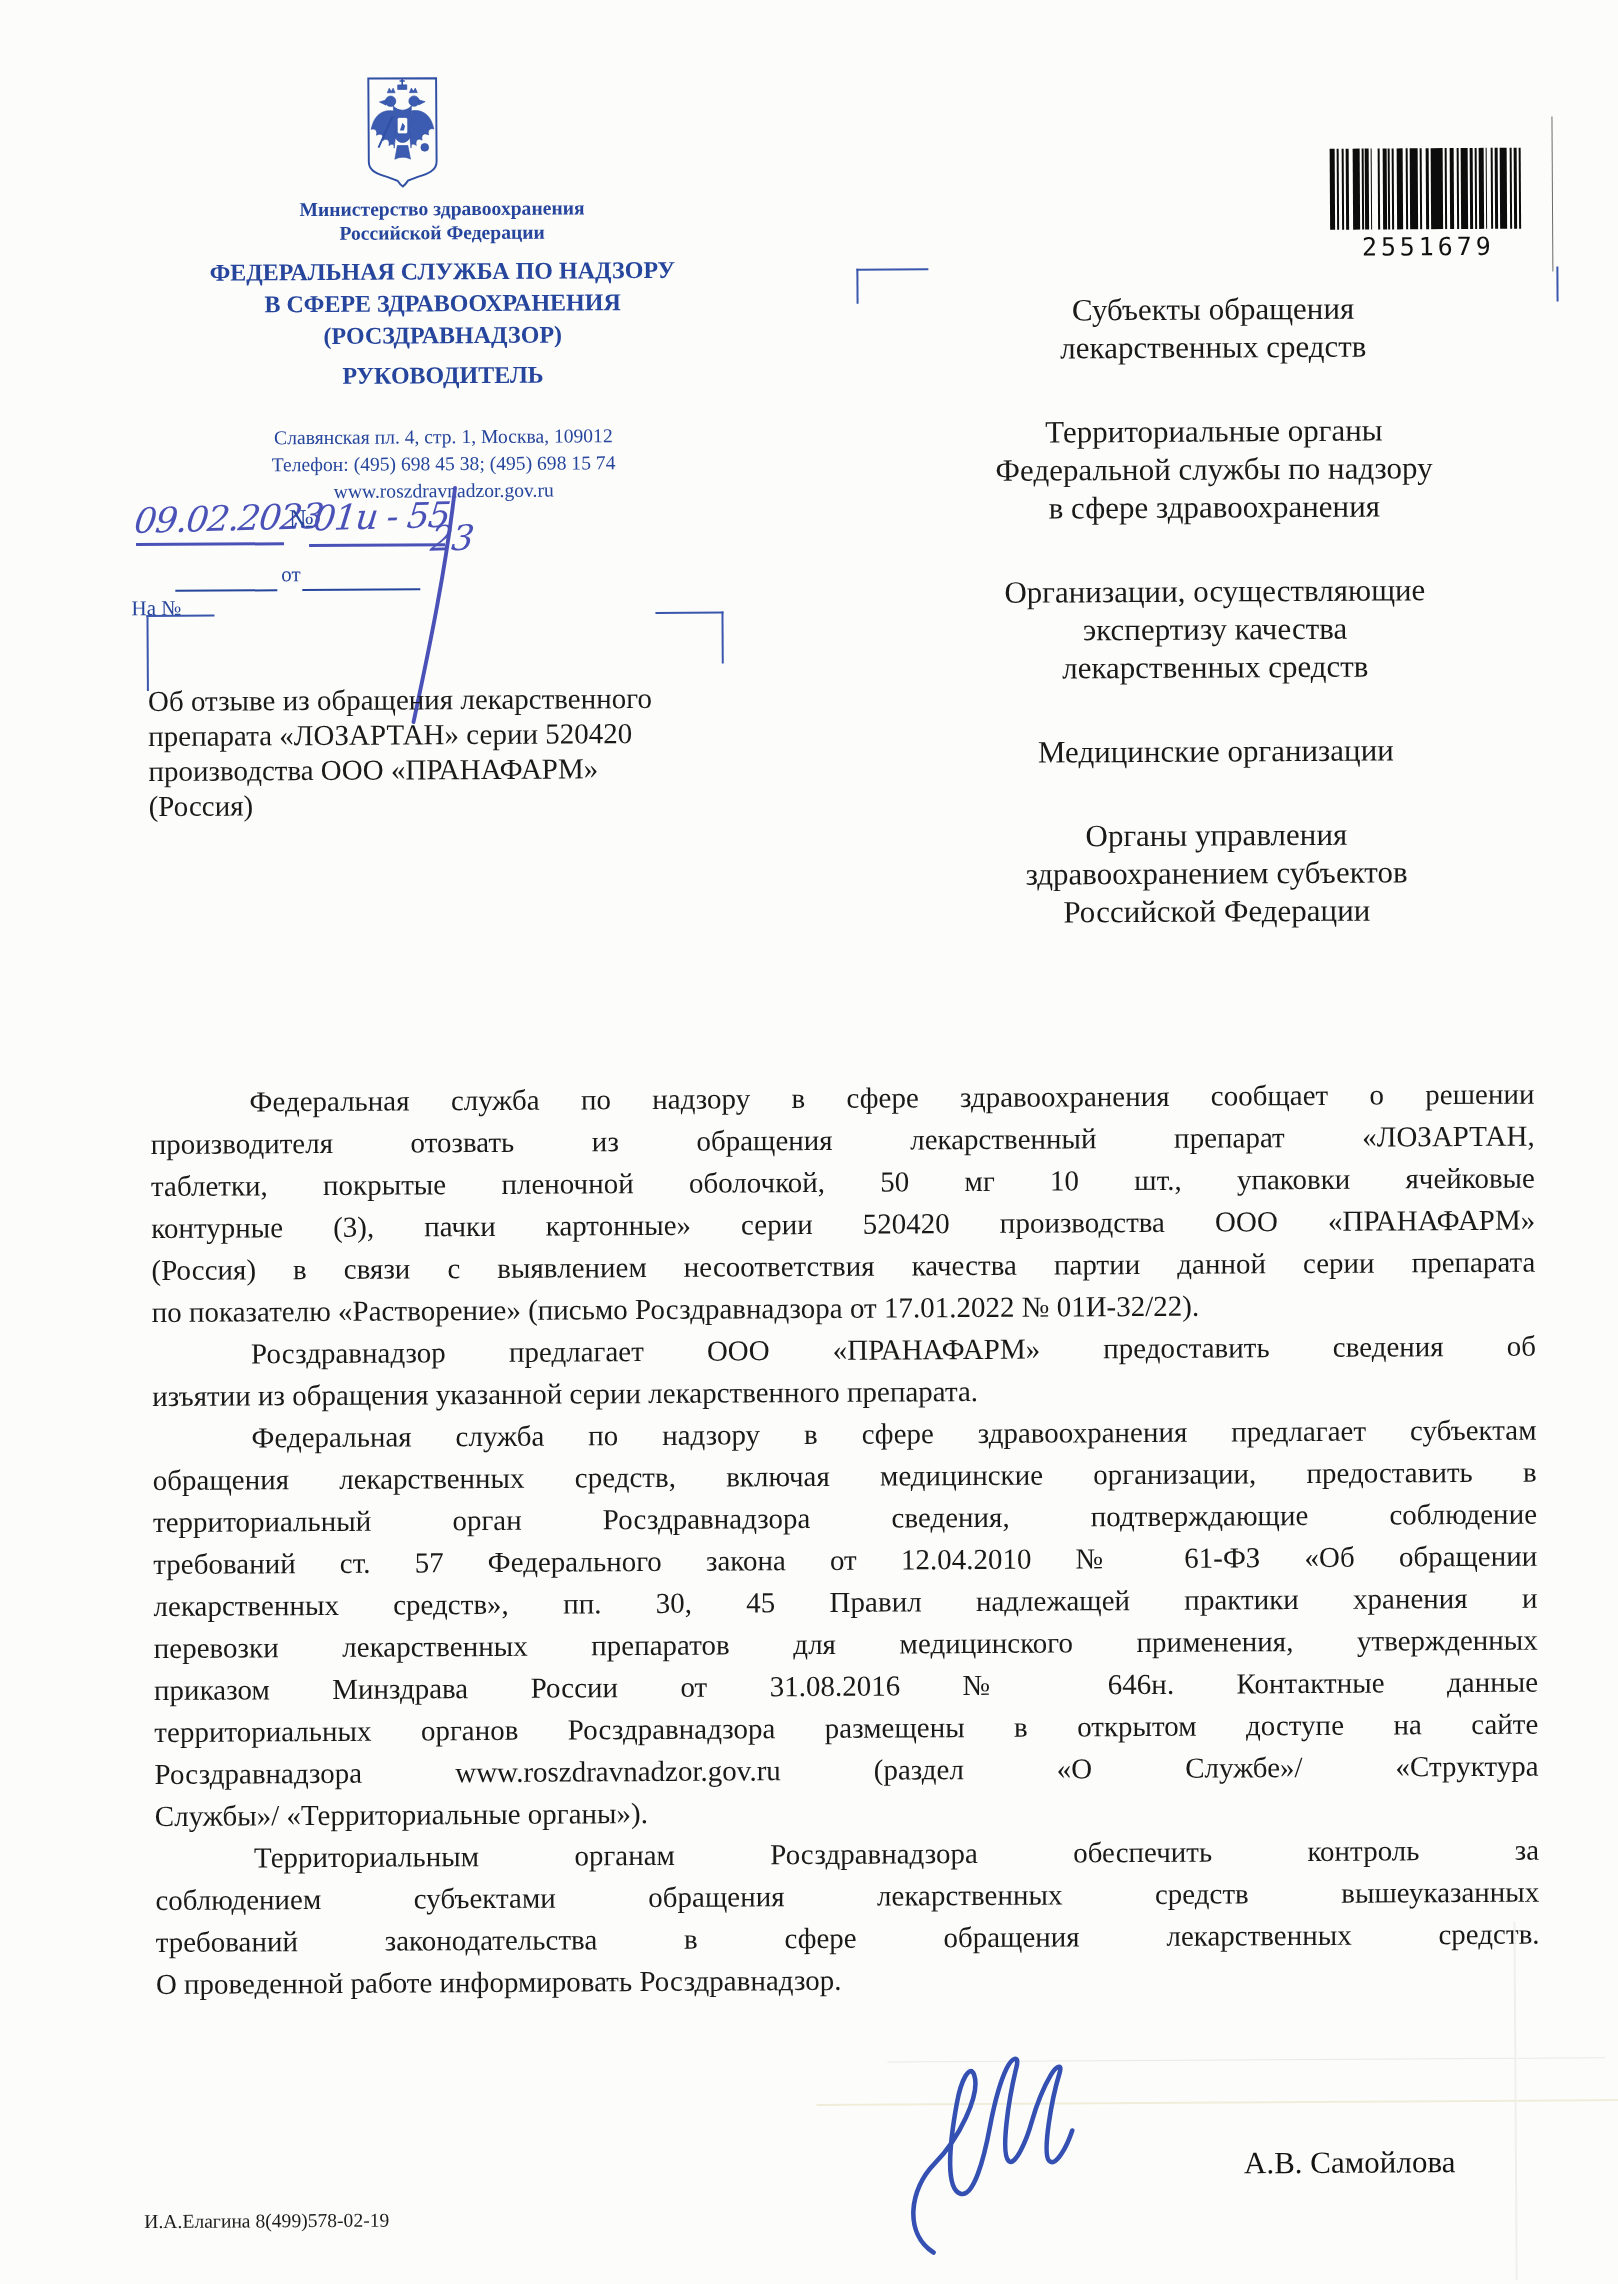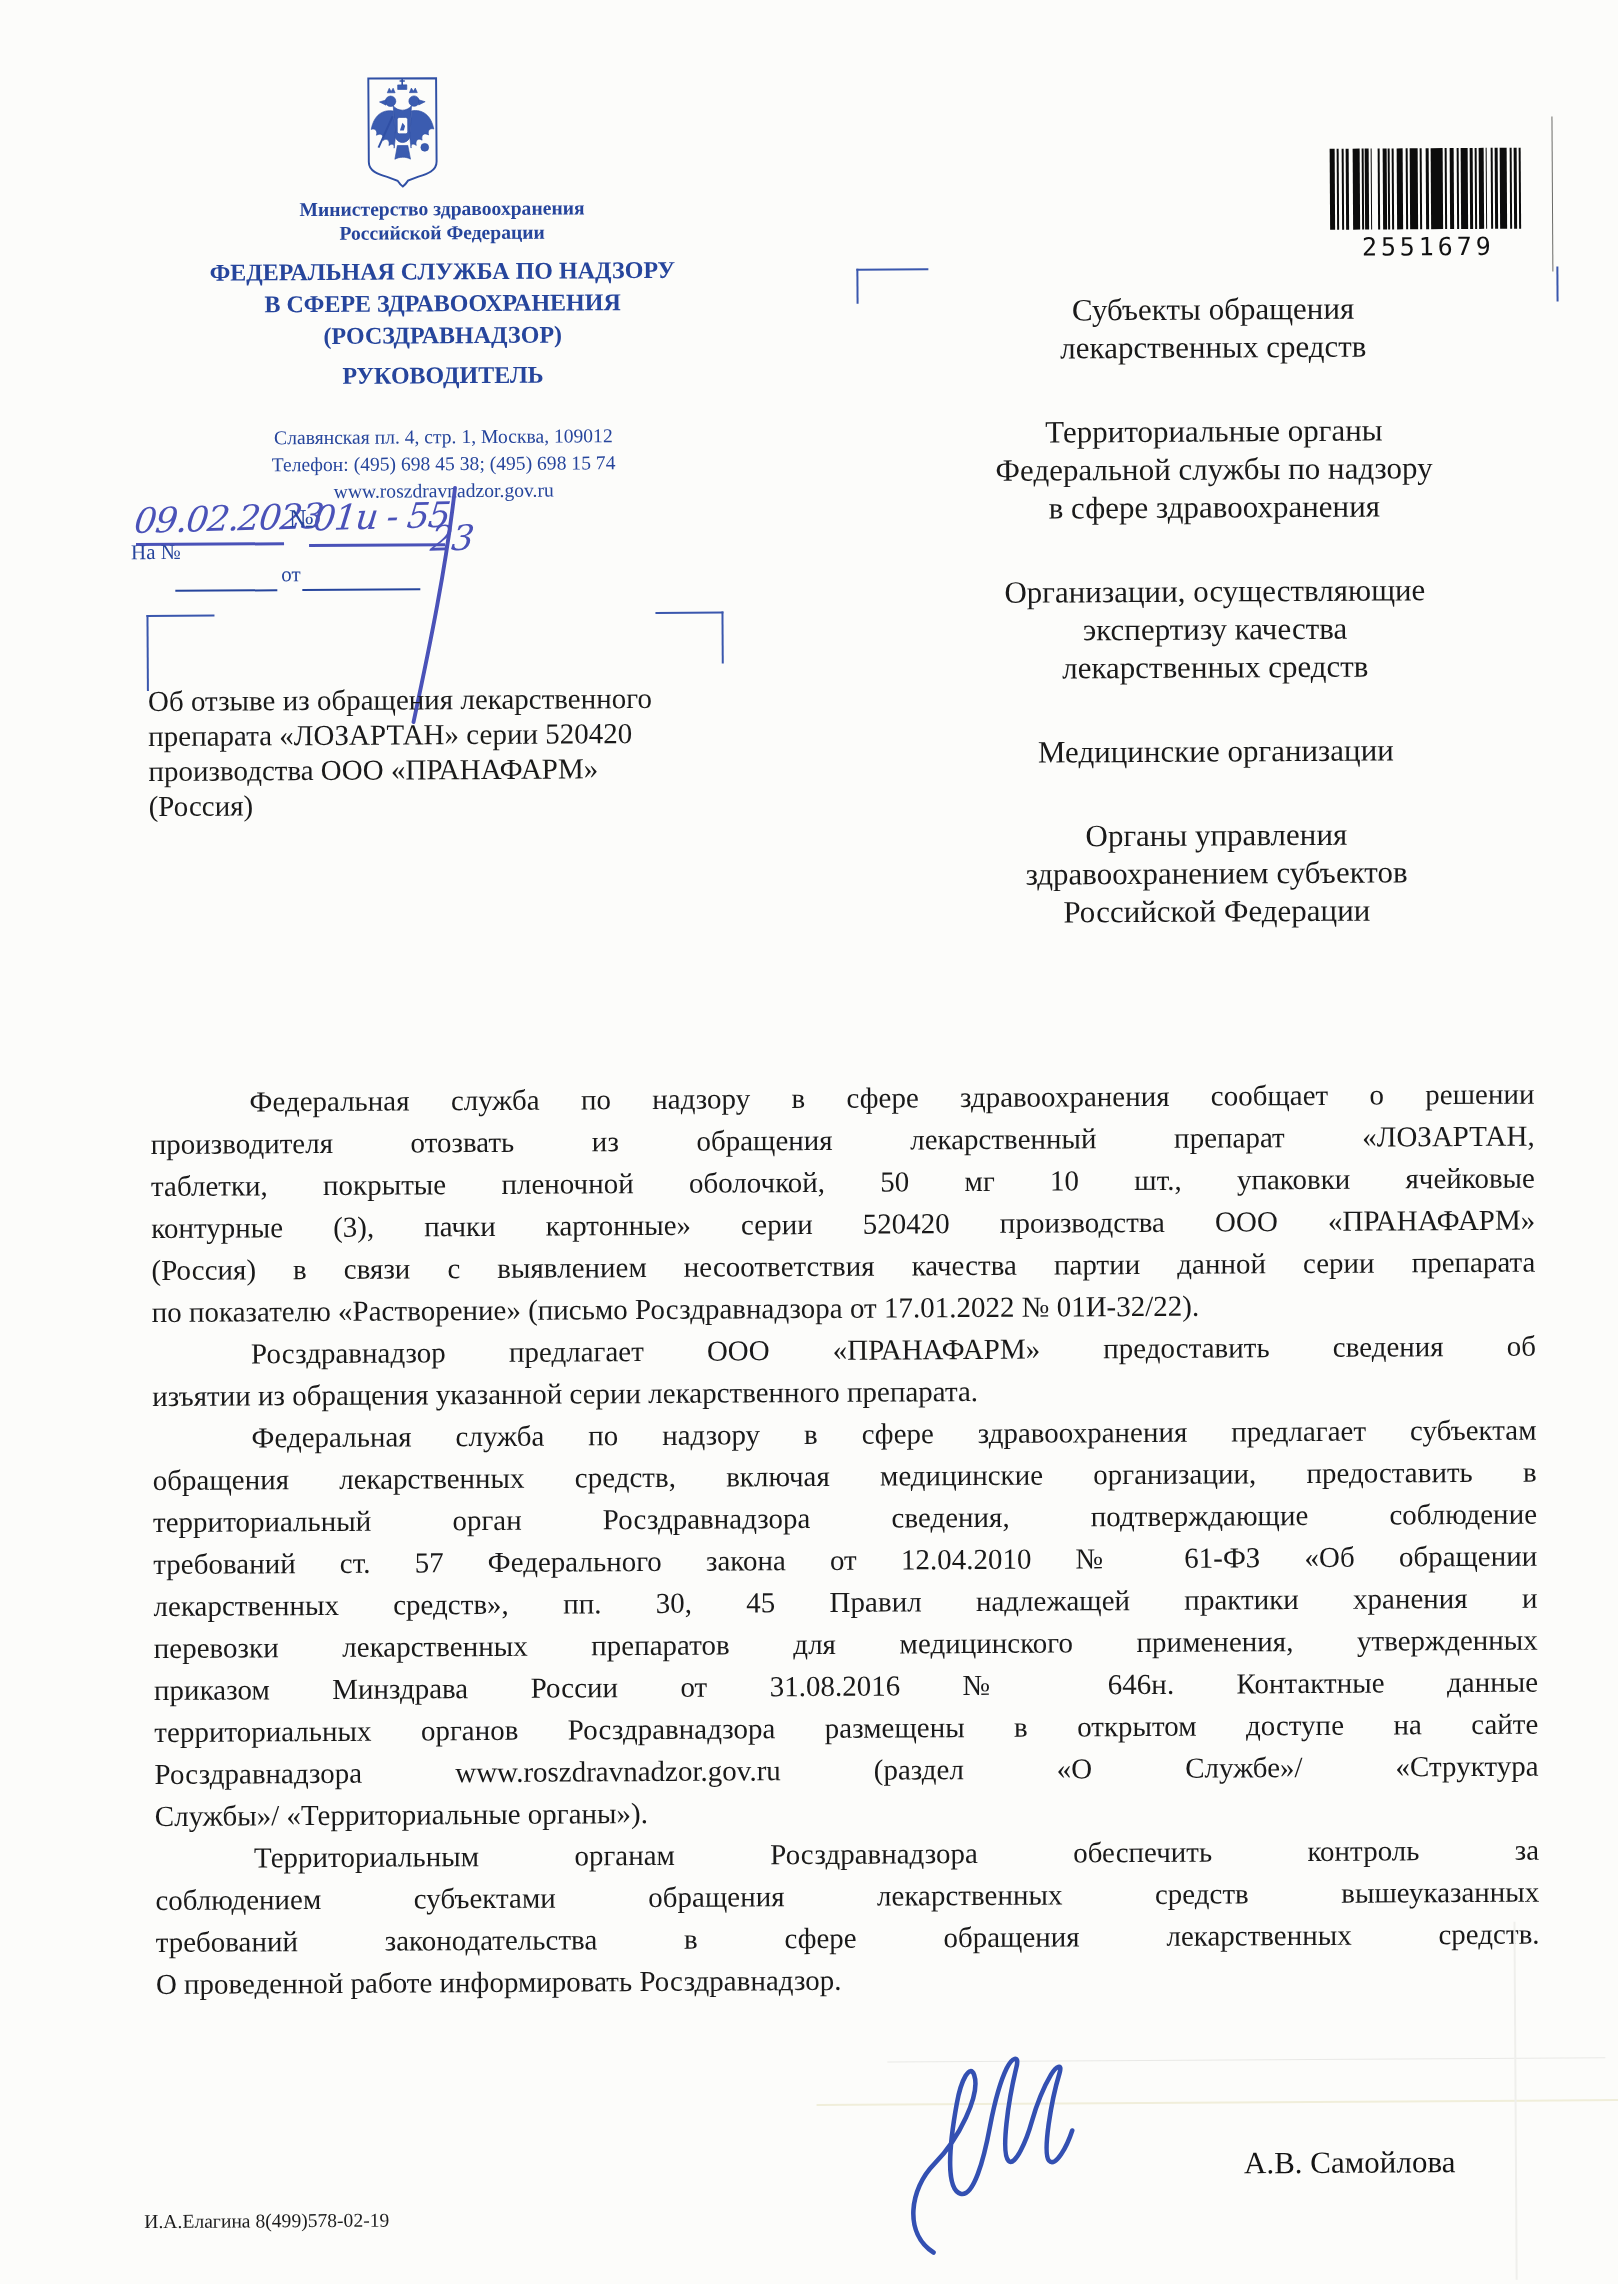--- a/index.html
+++ b/index.html
@@ -97,21 +97,21 @@
   <div class="abs hand hw-date">09.02.2023</div>
   <div class="abs blue no-sign">№</div>
   <div class="abs hand hw-num">01и - 55</div>
   <div class="abs hand hw-year">23</div>
   <div class="abs uline" style="left:139px;top:539px;width:148px"></div>
   <div class="abs uline" style="left:312px;top:541px;width:136px"></div>
   <svg class="abs" style="left:392px;top:480px" width="91" height="248" viewBox="0 0 140 380">
     <path d="M102,8 C88,128 62,250 36,368" fill="none" stroke="#4a52b8" stroke-width="6" stroke-linecap="round"></path>
   </svg>
 
-  <div class="abs reply blue" style="left:134px;top:536px">На №</div>
+  <div class="abs reply blue" style="left:134px;top:592px">На №</div>
   <div class="abs replyline" style="left:178px;top:586px;width:102px"></div>
   <div class="abs reply blue" style="left:284px;top:559px">от</div>
   <div class="abs replyline" style="left:305px;top:586px;width:118px"></div>
 
   <div class="abs mark" style="left:149px;top:611px;width:68px;height:2px"></div>
   <div class="abs mark" style="left:149px;top:611px;width:2px;height:76px"></div>
   <div class="abs mark" style="left:658px;top:611px;width:68px;height:2px"></div>
   <div class="abs mark" style="left:724px;top:611px;width:2px;height:52px"></div>
 
   <div class="abs subject" id="subject">

